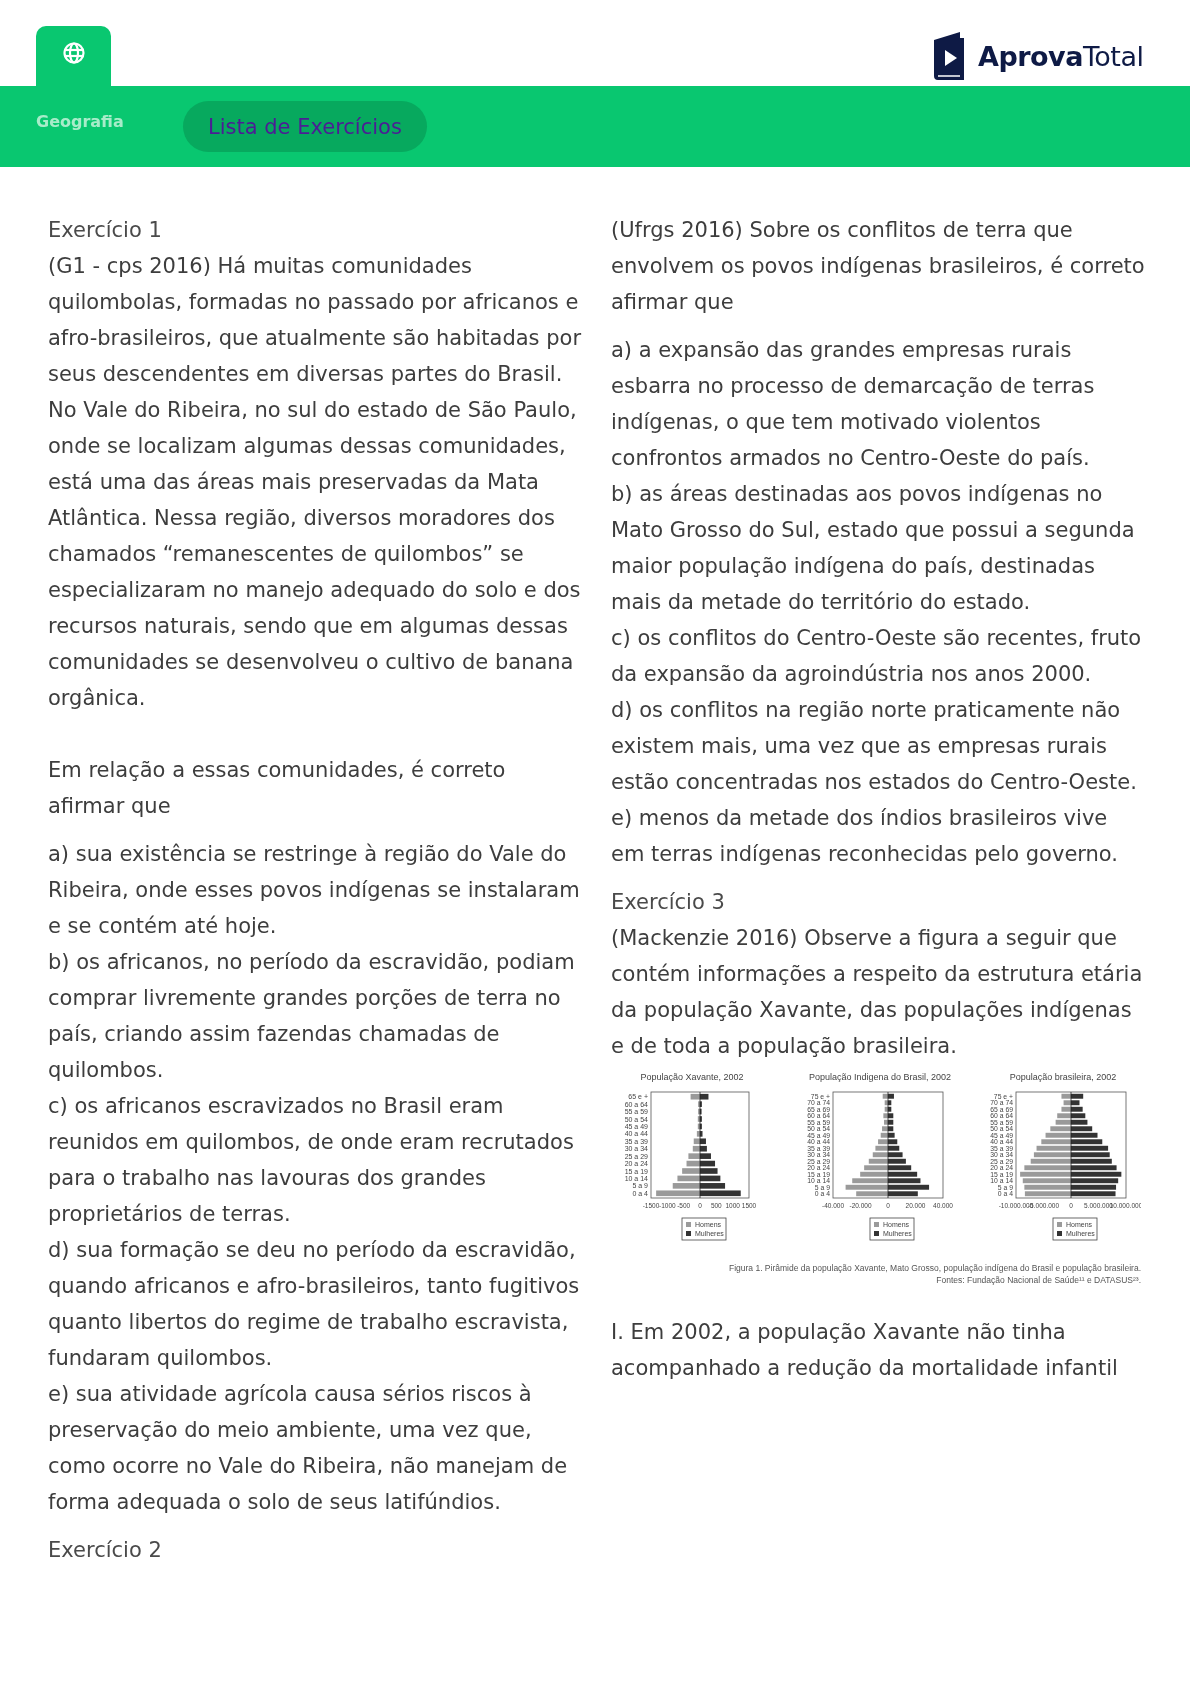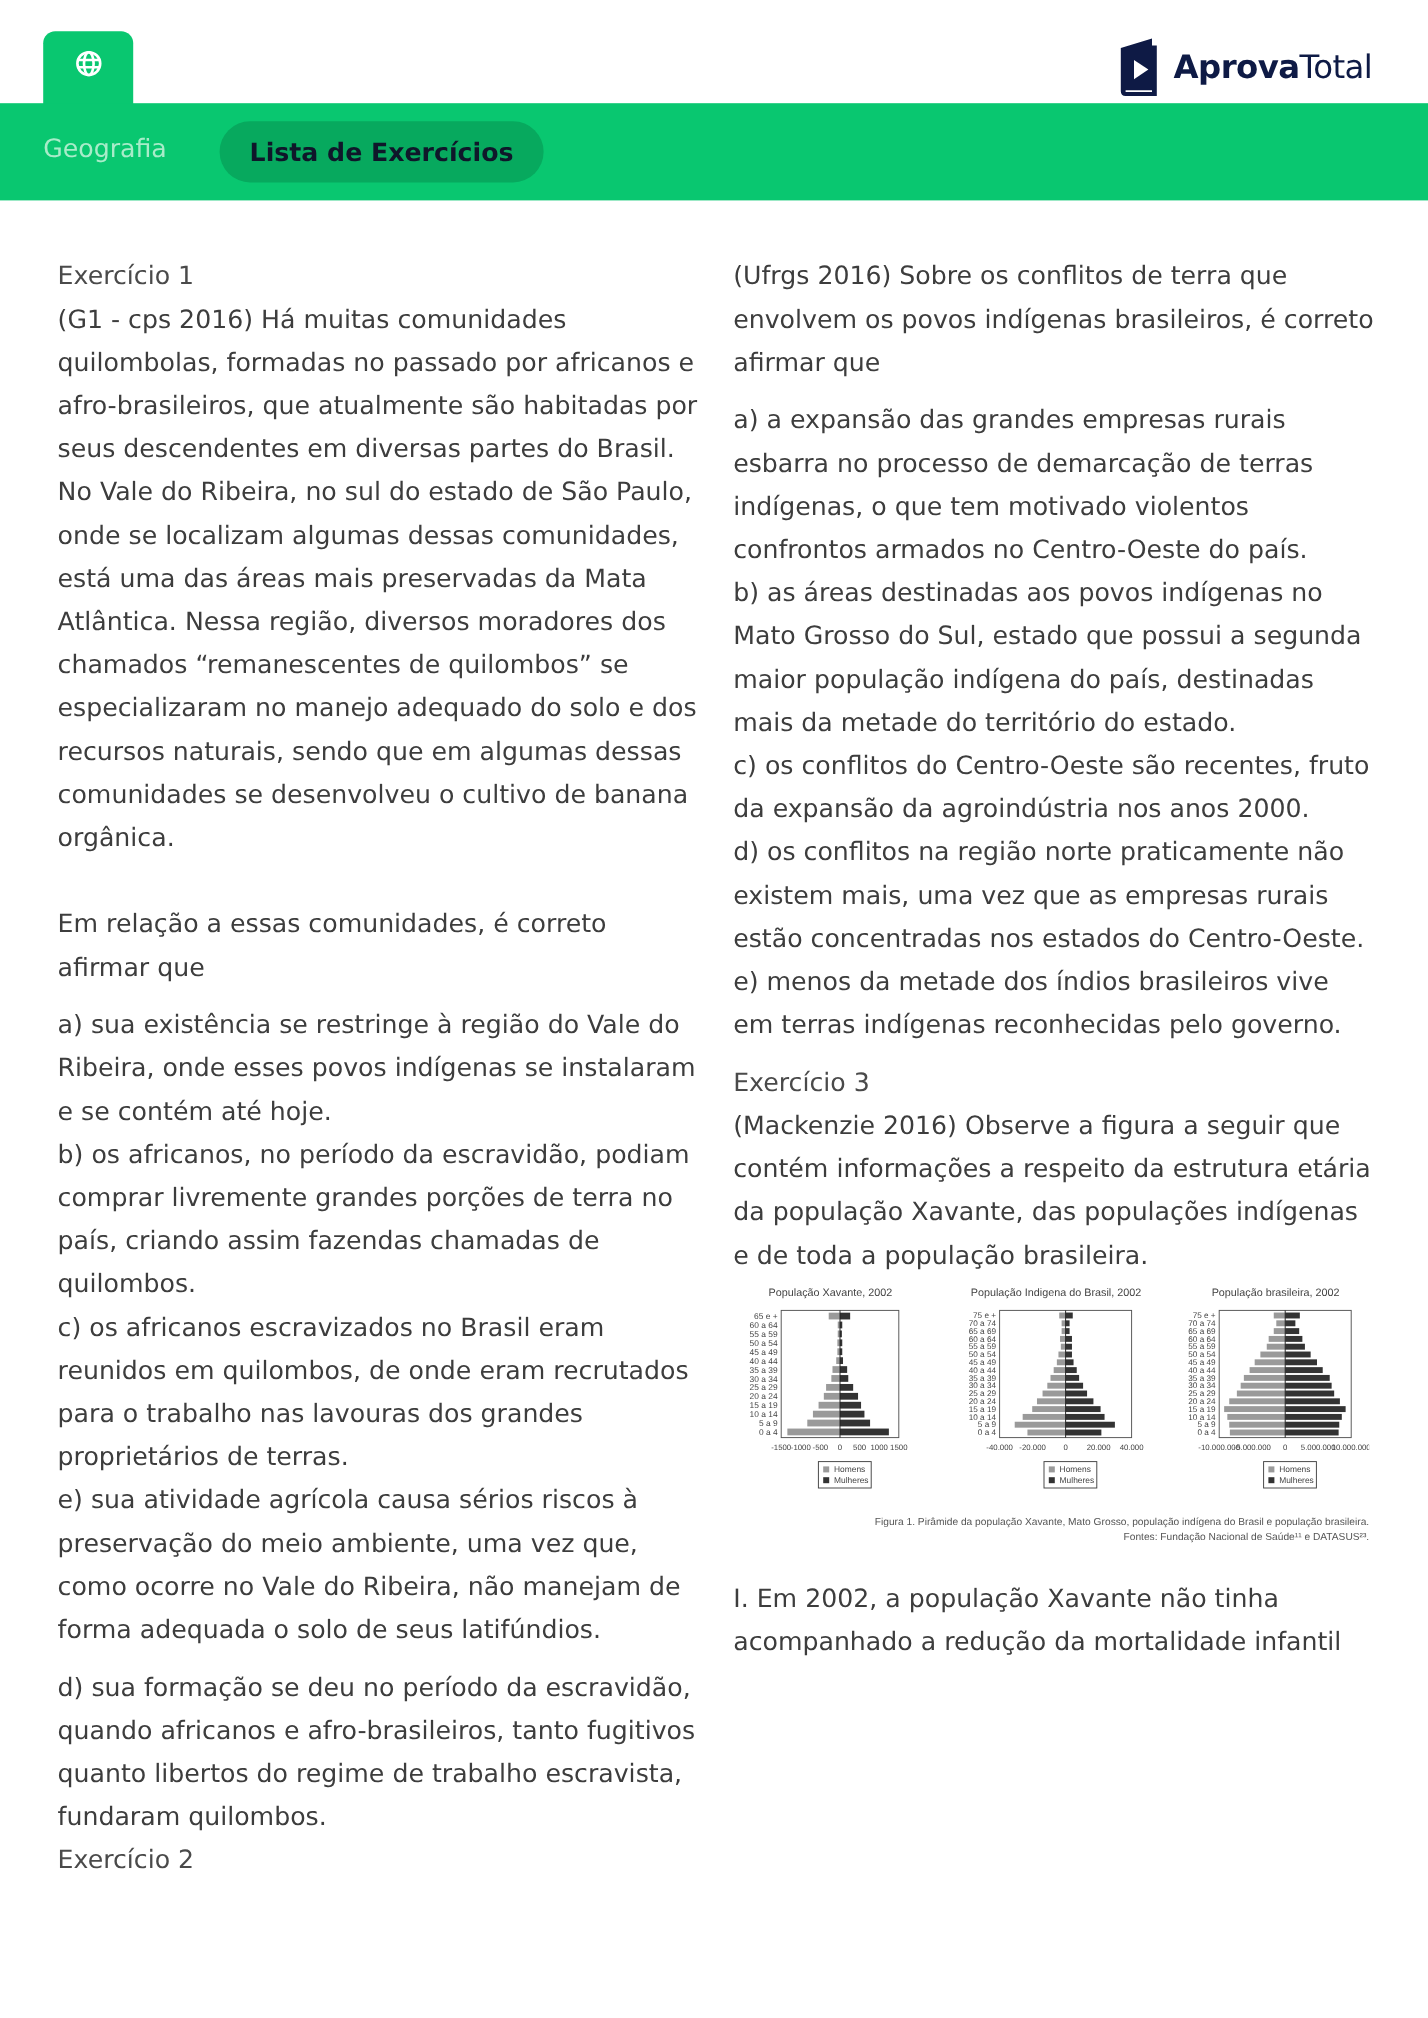--- a/index.html
+++ b/index.html
@@ -9,22 +9,22 @@
   
   .top { position: absolute; left: 0; top: 0; width: 1190px; height: 86px; background: #fff; }
   .subject-tab { position: absolute; left: 36px; top: 26px; width: 75px; height: 62px; background: #09c770; border-radius: 10px 10px 0 0; display: flex; align-items: center; justify-content: center; }
   .subject-tab svg { width: 24px; height: 24px; margin-top: -8px; }
   .brand { position: absolute; left: 930px; top: 30px; display: flex; align-items: center; gap: 10px; }
   .brand svg { width: 38px; height: 52px; }
   .brand-text { font-family: "DejaVu Sans", sans-serif; font-weight: bold; font-size: 27px; color: #0e1a45; letter-spacing: -0.5px; }
   .brand-text .light { font-weight: normal; }
 
   .greenbar { position: absolute; left: 0; top: 86px; width: 1190px; height: 81px; background: #09c770; }
-  .crumb-subject { position: absolute; left: 36px; top: 112px; font-size: 21px; font-weight: normal; color: #a8ecc9; }
-  .crumb-list { position: absolute; left: 183px; top: 101px; height: 51px; padding: 0 25px; border-radius: 26px; background: #07a95e; color: #0f172a; font-size: 21px; font-weight: bold; display: flex; align-items: center; }
+  .crumb-subject { position: absolute; left: 36px; top: 112px; font-size: 16px; font-weight: bold; color: #a8ecc9; }
+  .crumb-list { position: absolute; left: 183px; top: 101px; height: 51px; padding: 0 25px; border-radius: 26px; background: #07a95e; color: #4c1d95; font-size: 21px; font-weight: normal; display: flex; align-items: center; }
 
   
   .col { position: absolute; top: 212px; width: 535px; font-size: 21px; line-height: 36px; color: #3d3d3d; }
   .col.left { left: 48px; }
   .col.right { left: 611px; }
   .h { font-weight: normal; color: #4a4a4a; }
   .p { margin-bottom: 12px; }
   .gap { height: 36px; }
   .opt { }
 
@@ -61,22 +61,22 @@
 <div class="crumb-list">Lista de Exercícios</div>
 
 <div class="col left">
   <div class="h">Exercício 1</div>
   <div>(G1 - cps 2016)  Há muitas comunidades quilombolas, formadas no passado por africanos e afro-brasileiros, que atualmente são habitadas por seus descendentes em diversas partes do Brasil. No Vale do Ribeira, no sul do estado de São Paulo, onde se localizam algumas dessas comunidades, está uma das áreas mais preservadas da Mata Atlântica. Nessa região, diversos moradores dos chamados “remanescentes de quilombos” se especializaram no manejo adequado do solo e dos recursos naturais, sendo que em algumas dessas comunidades se desenvolveu o cultivo de banana orgânica.</div>
   <div class="gap"></div>
   <div class="p">Em relação a essas comunidades, é correto afirmar que</div>
   <div class="opt">a) sua existência se restringe à região do Vale do Ribeira, onde esses povos indígenas se instalaram e se contém até hoje.</div>
   <div class="opt">b) os africanos, no período da escravidão, podiam comprar livremente grandes porções de terra no país, criando assim fazendas chamadas de quilombos.</div>
   <div class="opt">c) os africanos escravizados no Brasil eram reunidos em quilombos, de onde eram recrutados para o trabalho nas lavouras dos grandes proprietários de terras.</div>
+  <div class="opt">d) sua formação se deu no período da escravidão, quando africanos e afro-brasileiros, tanto fugitivos quanto libertos do regime de trabalho escravista, fundaram quilombos.</div>
   <div class="opt p">e) sua atividade agrícola causa sérios riscos à preservação do meio ambiente, uma vez que, como ocorre no Vale do Ribeira, não manejam de forma adequada o solo de seus latifúndios.</div>
-  <div class="opt">d) sua formação se deu no período da escravidão, quando africanos e afro-brasileiros, tanto fugitivos quanto libertos do regime de trabalho escravista, fundaram quilombos.</div>
   <div class="h">Exercício 2</div>
 </div>
 
 <div class="col right">
   <div class="p">(Ufrgs 2016)  Sobre os conflitos de terra que envolvem os povos indígenas brasileiros, é correto afirmar que</div>
   <div class="opt">a) a expansão das grandes empresas rurais esbarra no processo de demarcação de terras indígenas, o que tem motivado violentos confrontos armados no Centro-Oeste do país.</div>
   <div class="opt">b) as áreas destinadas aos povos indígenas no Mato Grosso do Sul, estado que possui a segunda maior população indígena do país, destinadas mais da metade do território do estado.</div>
   <div class="opt">c) os conflitos do Centro-Oeste são recentes, fruto da expansão da agroindústria nos anos 2000.</div>
   <div class="opt">d) os conflitos na região norte praticamente não existem mais, uma vez que as empresas rurais estão concentradas nos estados do Centro-Oeste.</div>
   <div class="opt p">e) menos da metade dos índios brasileiros vive em terras indígenas reconhecidas pelo governo.</div>

